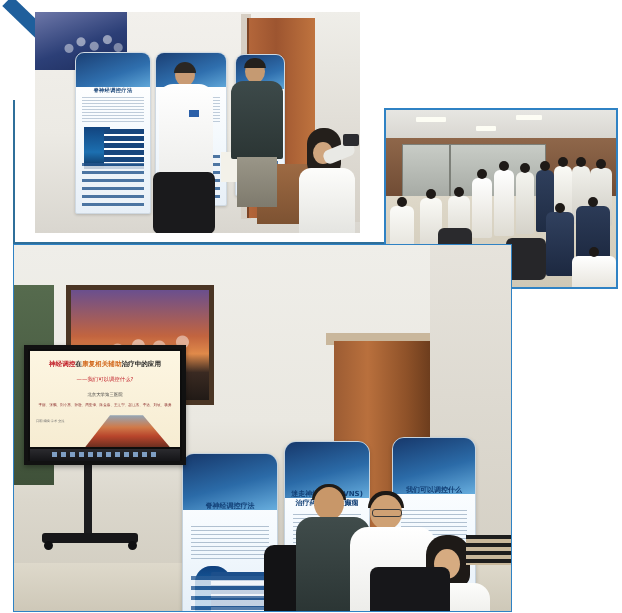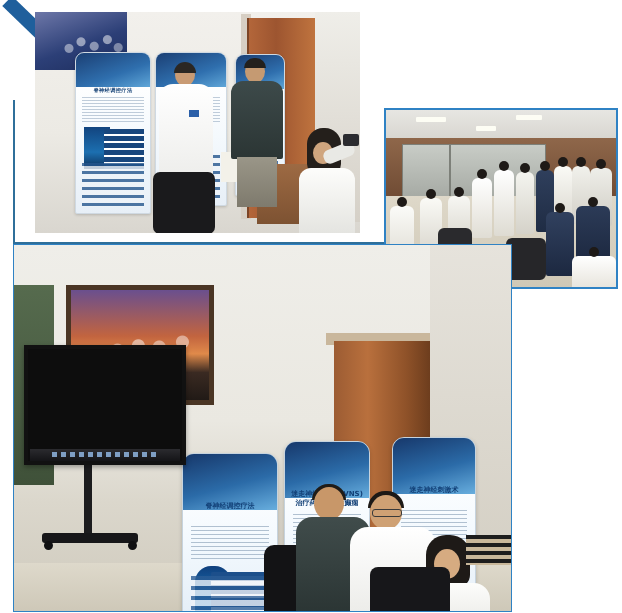--- a/index.html
+++ b/index.html
@@ -621,21 +621,21 @@
       <div class="mbanner" id="mb2">
         <div class="mtop"></div>
         <div class="mtitle" style="white-space:pre-line;">迷走神经刺激术(VNS)
 治疗药物难治性癫痫</div>
         <div class="mpara"></div>
         <div class="mfoot"></div>
       </div>
 
       <div class="mbanner" id="mb3">
         <div class="mtop"></div>
-        <div class="mtitle">迷走神经刺激术</div>
+        <div class="mtitle">我们可以调控什么</div>
         <div class="mpara"></div>
         <div class="mfig" style="left:auto;right:14px;top:120px;border-radius:18px 18px 10px 10px;"></div>
         <div class="mfoot"></div>
       </div>
 
       <div class="mchair"></div>
       <div class="mman">
         <div class="hr"></div>
         <div class="h"></div>
         <div class="b"></div>
@@ -654,20 +654,30 @@
       </div>
       <div class="mchair2"></div>
       <div class="deskbooks"></div>
 
       <div class="stand"></div>
       <div class="standbase"></div>
       <div class="wheel" style="left:30px;"></div>
       <div class="wheel" style="left:114px;"></div>
 
       <div class="slide">
+        <div class="page">
+          <div class="t1">
+            <span class="hl">神经调控</span><span>在</span><span class="hl2">康复相关辅助</span><span>治疗中的应用</span>
+          </div>
+          <div class="t2">——我们可以调控什么?</div>
+          <div class="t3">北京大学第三医院</div>
+          <div class="t4">李丽、张鹏、刘小燕、孙逊、周亚锋、陈金春、王江宁、赵江杰、李达、刘敏、杨勇</div>
+          <div class="t5">日期 编辑 学术 交流</div>
+          <div class="artwork"></div>
+        </div>
         <div class="taskbar">
             <i style="left: 22px;"></i>
             <i style="left: 31px;"></i>
             <i style="left: 40px;"></i>
             <i style="left: 49px;"></i>
             <i style="left: 58px;"></i>
             <i style="left: 67px;"></i>
             <i style="left: 76px;"></i>
             <i style="left: 85px;"></i>
             <i style="left: 94px;"></i>

